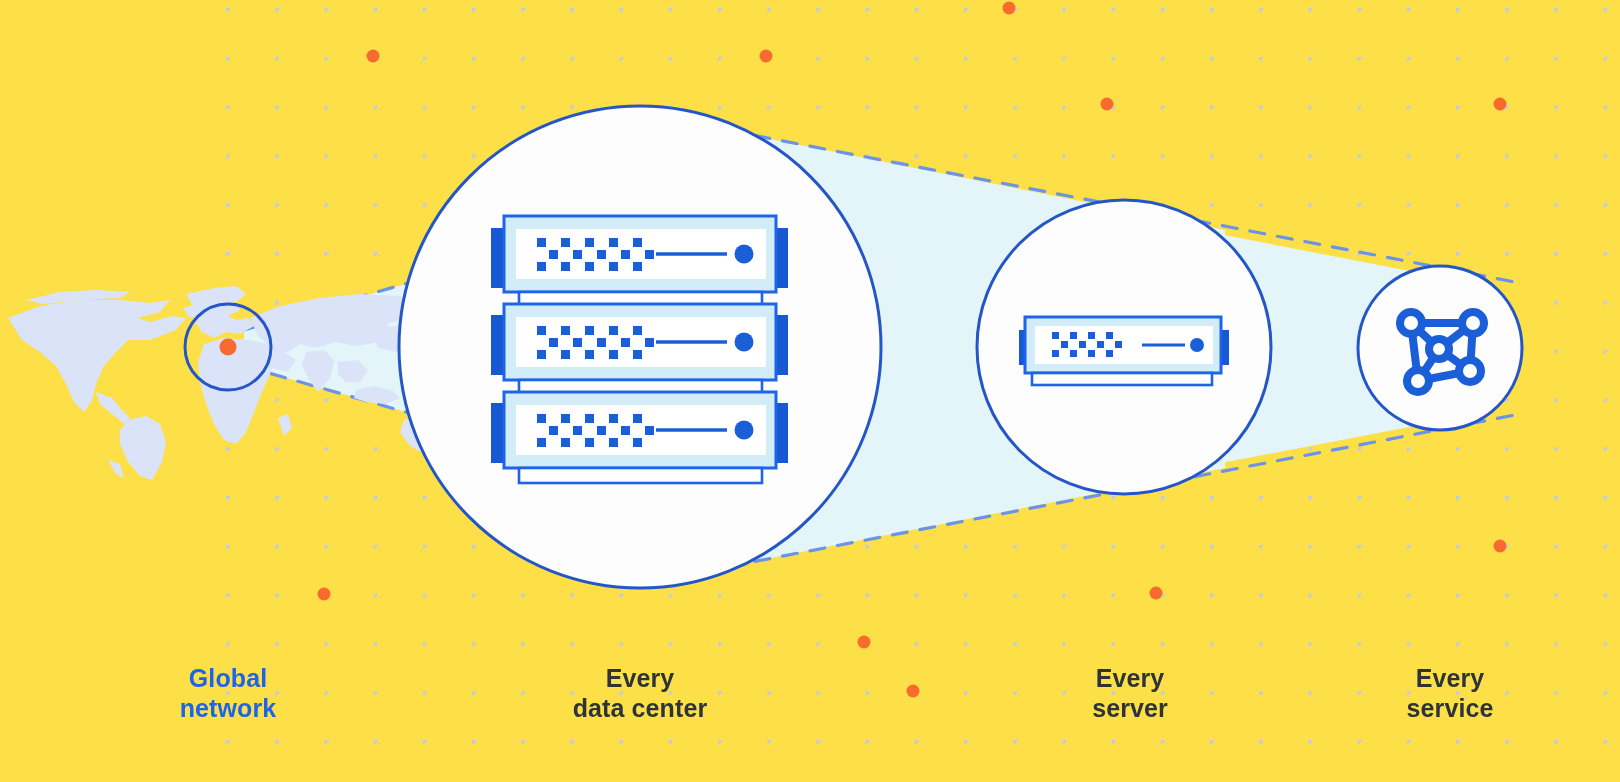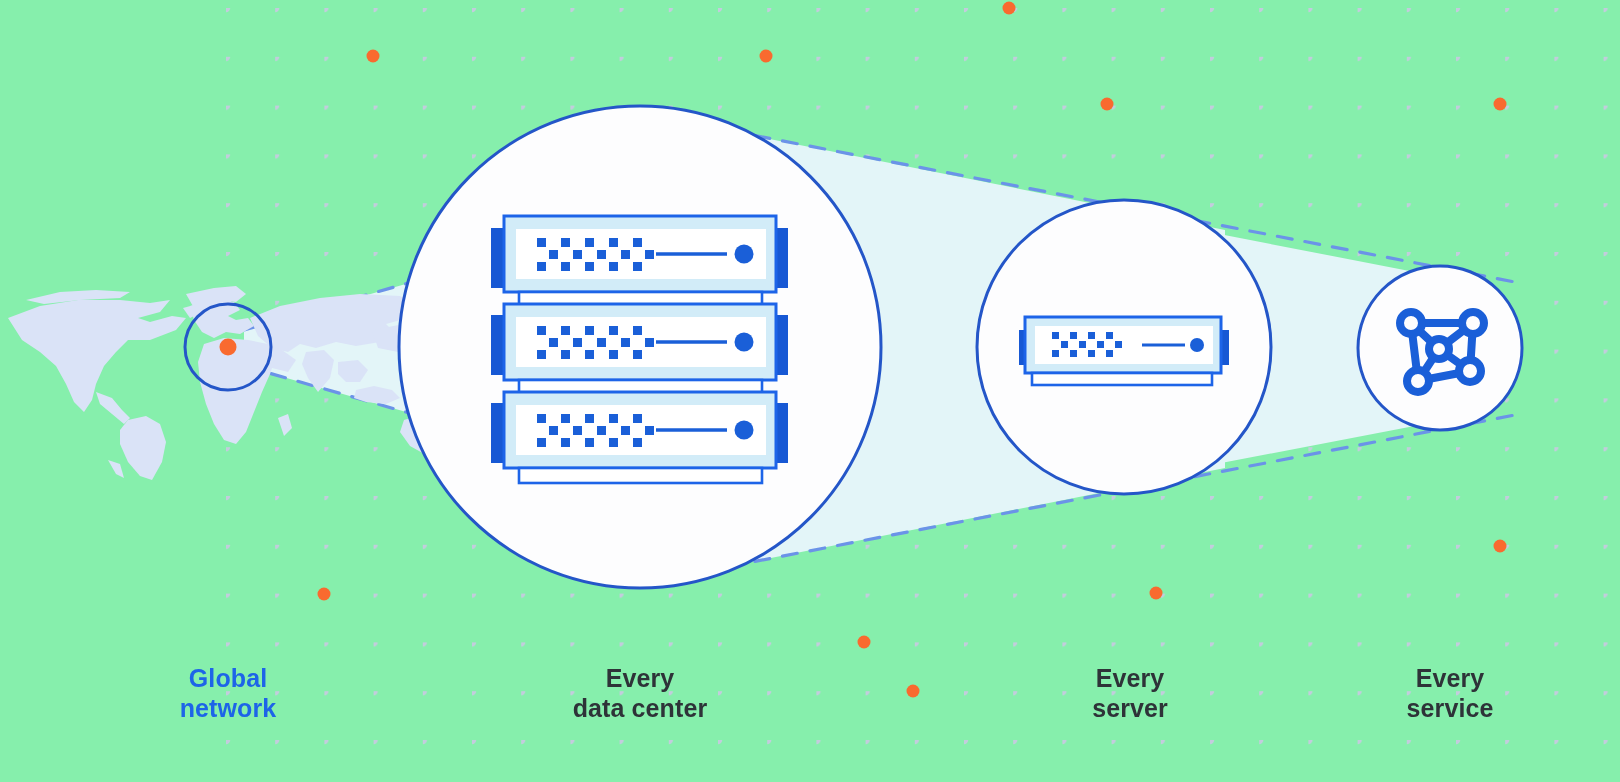--- a/index.html
+++ b/index.html
@@ -4,21 +4,21 @@
 <style>
   html, body {
     margin: 0;
     padding: 0;
     background: #ffffff;
   }
   #stage {
     position: relative;
     width: 1620px;
     height: 782px;
-    background: #86efac;
+    background: #fde047;
     overflow: hidden;
     font-family: "Liberation Sans", sans-serif;
   }
   #diagram-svg {
     position: absolute;
     left: 0;
     top: 0;
     width: 1620px;
     height: 782px;
     display: block;

